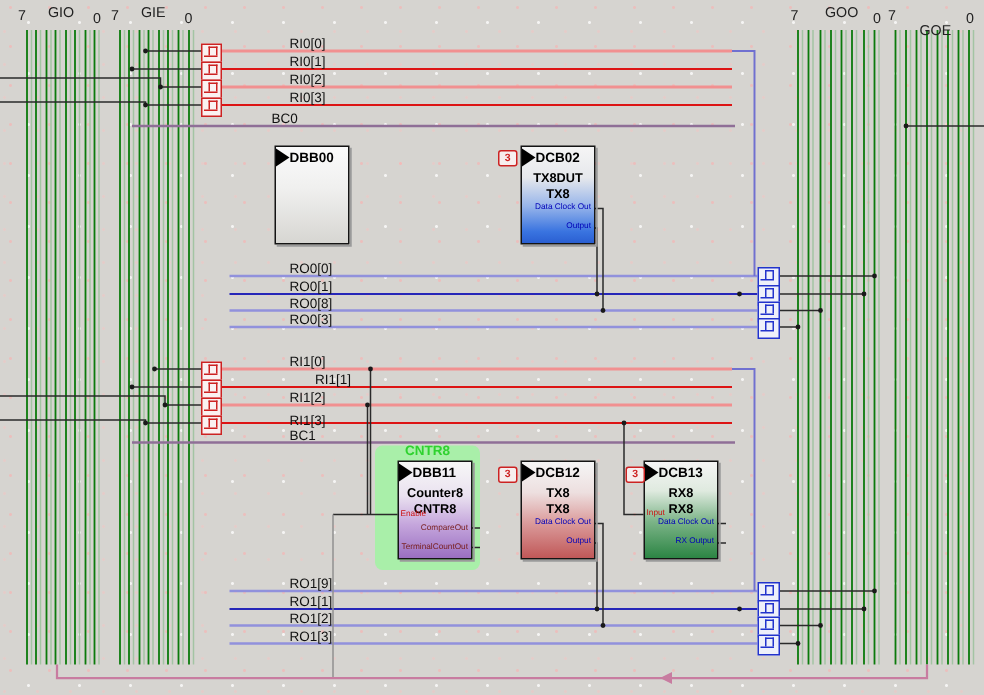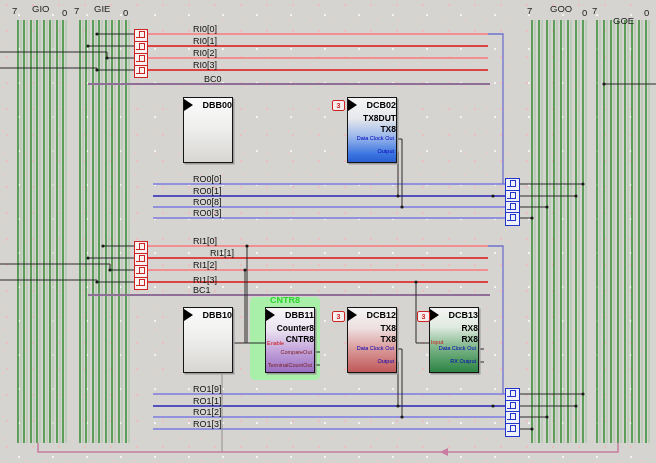--- a/index.html
+++ b/index.html
@@ -24,22 +24,22 @@
   .hllbl{position:absolute;left:250px;top:295px;width:70px;text-align:center;font:700 9px "Liberation Sans",sans-serif;
       color:var(--highlight-green-text);z-index:5;}
   .blk{position:absolute;width:48px;height:64px;border:1.5px solid #141414;box-shadow:1.5px 1.5px 0 #9a9a9a;z-index:3;}
   .b-white{background:linear-gradient(180deg,#fbfbfb 0%,#efefee 45%,#d7d6d2 100%);}
   .b-blue{background:linear-gradient(180deg,#f5f5f5 0%,#e6e8ec 32%,#96b4ea 62%,#3a74e0 88%,#2a5fd2 100%);}
   .b-red{background:linear-gradient(180deg,#f5f5f5 0%,#eddfdf 32%,#dc9e9e 62%,#c05858 100%);}
   .b-green{background:linear-gradient(180deg,#f5f5f5 0%,#dfeadf 30%,#7cb488 62%,#2c8544 100%);}
   .b-purple{background:linear-gradient(180deg,#f7f7f7 0%,#eae2f0 35%,#c5a6dc 65%,#9a6fc2 100%);}
   .tri{position:absolute;left:0;top:1px;width:0;height:0;border-top:6px solid transparent;
        border-bottom:6px solid transparent;border-left:9px solid #000;}
-  .btitle{position:absolute;top:2px;left:9px;right:0;text-align:right;font-size:9px;font-weight:700;color:#000;}
-  .bl{position:absolute;left:0;right:0;text-align:right;font-size:8.5px;font-weight:700;color:#000;}
+  .btitle{position:absolute;top:2px;left:9px;right:0;text-align:left;font-size:9px;font-weight:700;color:#000;}
+  .bl{position:absolute;left:0;right:0;text-align:center;font-size:8.5px;font-weight:700;color:#000;}
   .l1{top:15px}.l2{top:26px}
   .pin{position:absolute;font-size:5.5px;line-height:6px;z-index:4;}
   .pin.r{text-align:right;}
   .pin-blue{color:var(--pin-blue);}
   .pin-red{color:var(--pin-red);}
   .pin-maroon{color:var(--pin-maroon);}
   .sbox{position:absolute;width:12px;height:11px;border:1px solid var(--sync-red);background:#faf1f1;z-index:4;}
   .sbox::before{content:'';position:absolute;left:4px;top:1px;width:4px;height:5px;
     border:1px solid var(--sync-red);border-bottom:none;}
   .sbox::after{content:'';position:absolute;left:1px;top:7px;width:9px;height:1px;background:var(--sync-red);}
@@ -249,21 +249,21 @@
       <circle cx="604" cy="84" r="1.6"></circle>
       <circle cx="493" cy="196" r="1.6"></circle>
         <circle cx="493" cy="406" r="1.6"></circle>
     </g>
   </svg>
 
   <div class="lbl netlbl" style="left:193px;top:24px">RI0[0]</div>
   <div class="lbl netlbl" style="left:193px;top:36px">RI0[1]</div>
   <div class="lbl netlbl" style="left:193px;top:48px">RI0[2]</div>
   <div class="lbl netlbl" style="left:193px;top:60px">RI0[3]</div>
-  <div class="lbl netlbl" style="left:204px;top:74px">BC0</div>
+  <div class="lbl netlbl" style="left:181px;top:74px">BC0</div>
   <div class="lbl netlbl" style="left:193px;top:174px">RO0[0]</div>
   <div class="lbl netlbl" style="left:193px;top:186px">RO0[1]</div>
   <div class="lbl netlbl" style="left:193px;top:197px">RO0[8]</div>
   <div class="lbl netlbl" style="left:193px;top:208px">RO0[3]</div>
   <div class="lbl netlbl" style="left:193px;top:236px">RI1[0]</div>
   <div class="lbl netlbl" style="left:210px;top:248px">RI1[1]</div>
   <div class="lbl netlbl" style="left:193px;top:260px">RI1[2]</div>
   <div class="lbl netlbl" style="left:193px;top:275px">RI1[3]</div>
   <div class="lbl netlbl" style="left:193px;top:285px">BC1</div>
   <div class="lbl netlbl" style="left:193px;top:384px">RO1[9]</div>
@@ -299,24 +299,20 @@
   </div>
   <div class="blk b-blue" style="left:347px;top:97px">
     <span class="tri"></span>
     <span class="btitle">DCB02</span>
     <span class="bl l1">TX8DUT</span>
     <span class="bl l2">TX8</span>
     <span class="pin r pin-blue" style="right:2px;top:37px;left:0">Data Clock Out</span>
     <span class="pin r pin-blue" style="right:2px;top:50px;left:0">Output</span>
   </div>
 
-  <div class="blk b-white" style="left:183px;top:307px">
-    <span class="tri"></span>
-    <span class="btitle">DBB10</span>
-  </div>
   <div class="blk b-purple" style="left:265px;top:307px">
     <span class="tri"></span>
     <span class="btitle">DBB11</span>
     <span class="bl l1">Counter8</span>
     <span class="bl l2">CNTR8</span>
     <span class="pin pin-red" style="left:1px;top:32px">Enable</span>
     <span class="pin r pin-maroon" style="right:2px;top:41px;left:0">CompareOut</span>
     <span class="pin r pin-maroon" style="right:2px;top:54px;left:0">TerminalCountOut</span>
   </div>
   <div class="blk b-red" style="left:347px;top:307px">

